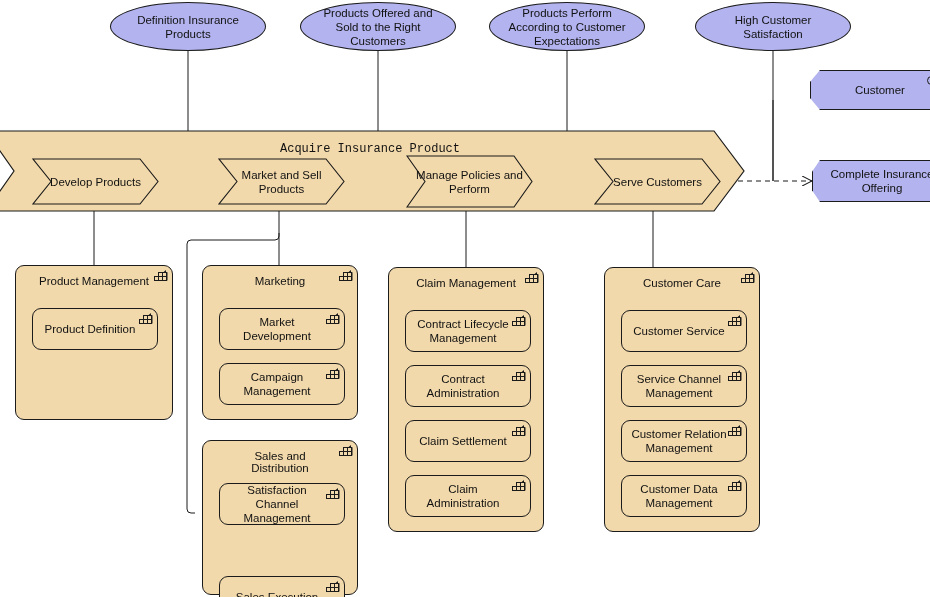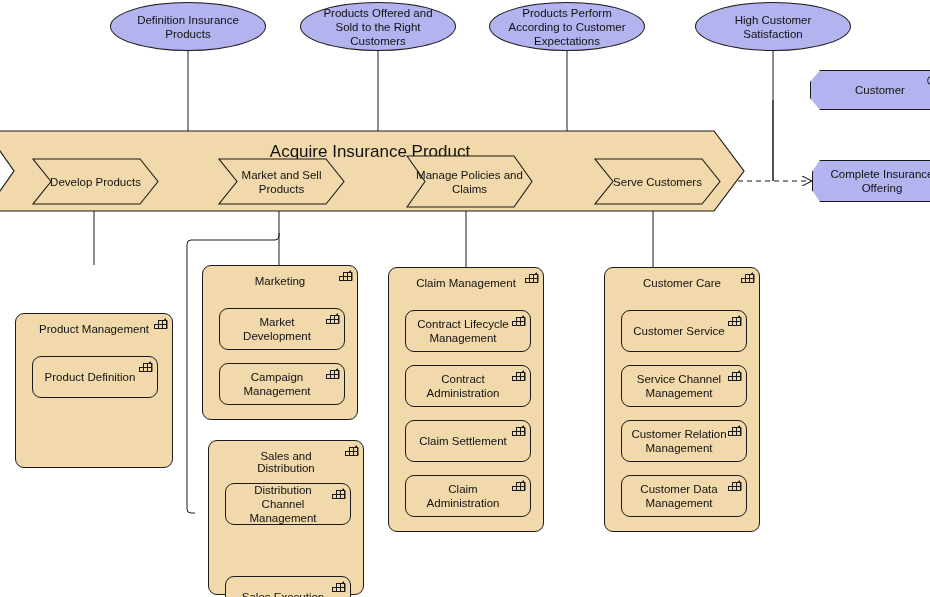--- a/index.html
+++ b/index.html
@@ -136,56 +136,56 @@
     <span>Customer</span>
     <svg class="role-icon" viewBox="0 0 18 9">
       <rect x="0.5" y="0.5" width="17" height="8" rx="4" ry="4" fill="none" stroke="#1b1b1b" stroke-width="1"></rect>
       <line x1="4" y1="0.5" x2="4" y2="8.5" stroke="#1b1b1b" stroke-width="1"></line>
     </svg>
   </div>
 
   <svg style="position:absolute;left:-14px;top:129px;width:760px;height:84px;" viewBox="0 0 760 84">
     <path d="M0,2 L728,2 L758,42 L728,82 L0,82 L28,42 Z" fill="#f2d9ab" stroke="#1b1b1b" stroke-width="1.2"></path>
   </svg>
-  <div style="position:absolute;left:0;top:142px;width:740px;text-align:center;font-size:17px;color:#111;">Acquire Insurance Product</div>
+  <div style="position:absolute;left:0;top:142px;width:740px;text-align:center;font-size:12px;color:#111;font-family:Liberation Mono, monospace;">Acquire Insurance Product</div>
 
   <div class="chev" style="left:32px;top:158px;width:127px;height:47px;">
     <svg width="127" height="47" viewBox="0 0 127 47">
         <path d="M1,1 L108,1 L126,23.5 L108,46 L1,46 L19,23.5 Z" fill="#f2d9ab" stroke="#1b1b1b" stroke-width="1.1"></path>
       </svg>
     <span>Develop Products</span>
   </div>
 
   <div class="chev" style="left:218px;top:158px;width:127px;height:47px;">
     <svg width="127" height="47" viewBox="0 0 127 47">
         <path d="M1,1 L108,1 L126,23.5 L108,46 L1,46 L19,23.5 Z" fill="#f2d9ab" stroke="#1b1b1b" stroke-width="1.1"></path>
       </svg>
     <span>Market and Sell Products</span>
   </div>
 
   <div class="chev" style="left:406px;top:155px;width:127px;height:53px;">
     <svg width="127" height="53" viewBox="0 0 127 53">
         <path d="M1,1 L108,1 L126,26.5 L108,52 L1,52 L19,26.5 Z" fill="#f2d9ab" stroke="#1b1b1b" stroke-width="1.1"></path>
       </svg>
-    <span>Manage Policies and Claims</span>
+    <span>Manage Policies and Perform</span>
   </div>
 
   <div class="chev" style="left:594px;top:158px;width:127px;height:47px;">
     <svg width="127" height="47" viewBox="0 0 127 47">
         <path d="M1,1 L108,1 L126,23.5 L108,46 L1,46 L19,23.5 Z" fill="#f2d9ab" stroke="#1b1b1b" stroke-width="1.1"></path>
       </svg>
     <span>Serve Customers</span>
   </div>
 
   <div class="node actor-shape" style="left:812px;top:160px;width:140px;height:42px;border-radius:7px;clip-path:polygon(8px 0,100% 0,100% 100%,8px 100%,0 72%,0 28%);">
     <span>Complete Insurance Offering</span>
 
   </div>
 
-  <div class="node grp" style="left:15px;top:265px;width:158px;height:155px;margin-top:48px;">
+  <div class="node grp" style="left:15px;top:265px;width:158px;height:155px;">
     <div class="grp-title">Product Management</div>
     <svg class="grp-icon" viewBox="0 0 14 13">
       <g fill="none" stroke="#1b1b1b" stroke-width="1">
         <rect x="0.5" y="6.5" width="4" height="4"></rect>
           <rect x="4.5" y="6.5" width="4" height="4"></rect>
         <rect x="4.5" y="2.5" width="4" height="4"></rect>
           <rect x="8.5" y="2.5" width="4" height="4"></rect>
         <rect x="8.5" y="6.5" width="4" height="4"></rect>
       </g>
       <path d="M9,2.5 L12,0 L12,2.5 Z M12.5,3 L13.5,2 L13.5,10.5 L12.5,10.5 Z" fill="#1b1b1b"></path>
@@ -242,35 +242,35 @@
             <rect x="4.5" y="6.5" width="4" height="4"></rect>
           <rect x="4.5" y="2.5" width="4" height="4"></rect>
             <rect x="8.5" y="2.5" width="4" height="4"></rect>
           <rect x="8.5" y="6.5" width="4" height="4"></rect>
         </g>
         <path d="M9,2.5 L12,0 L12,2.5 Z M12.5,3 L13.5,2 L13.5,10.5 L12.5,10.5 Z" fill="#1b1b1b"></path>
       </svg>
     </div>
   </div>
 
-  <div class="node grp" style="left:208px;top:440px;width:156px;height:155px;">
+  <div class="node grp" style="left:202px;top:440px;width:156px;height:155px;">
     <div class="grp-title">Sales and Distribution</div>
     <svg class="grp-icon" viewBox="0 0 14 13">
       <g fill="none" stroke="#1b1b1b" stroke-width="1">
         <rect x="0.5" y="6.5" width="4" height="4"></rect>
           <rect x="4.5" y="6.5" width="4" height="4"></rect>
         <rect x="4.5" y="2.5" width="4" height="4"></rect>
           <rect x="8.5" y="2.5" width="4" height="4"></rect>
         <rect x="8.5" y="6.5" width="4" height="4"></rect>
       </g>
       <path d="M9,2.5 L12,0 L12,2.5 Z M12.5,3 L13.5,2 L13.5,10.5 L12.5,10.5 Z" fill="#1b1b1b"></path>
     </svg>
 
     <div class="cap" style="left:16px;top:42px;width:126px;height:42px;">
-      <span>Distribution Channel Management</span>
+      <span>Satisfaction Channel Management</span>
       <svg class="cap-icon" viewBox="0 0 14 13">
         <g fill="none" stroke="#1b1b1b" stroke-width="1">
           <rect x="0.5" y="6.5" width="4" height="4"></rect>
             <rect x="4.5" y="6.5" width="4" height="4"></rect>
           <rect x="4.5" y="2.5" width="4" height="4"></rect>
             <rect x="8.5" y="2.5" width="4" height="4"></rect>
           <rect x="8.5" y="6.5" width="4" height="4"></rect>
         </g>
         <path d="M9,2.5 L12,0 L12,2.5 Z M12.5,3 L13.5,2 L13.5,10.5 L12.5,10.5 Z" fill="#1b1b1b"></path>
       </svg>

